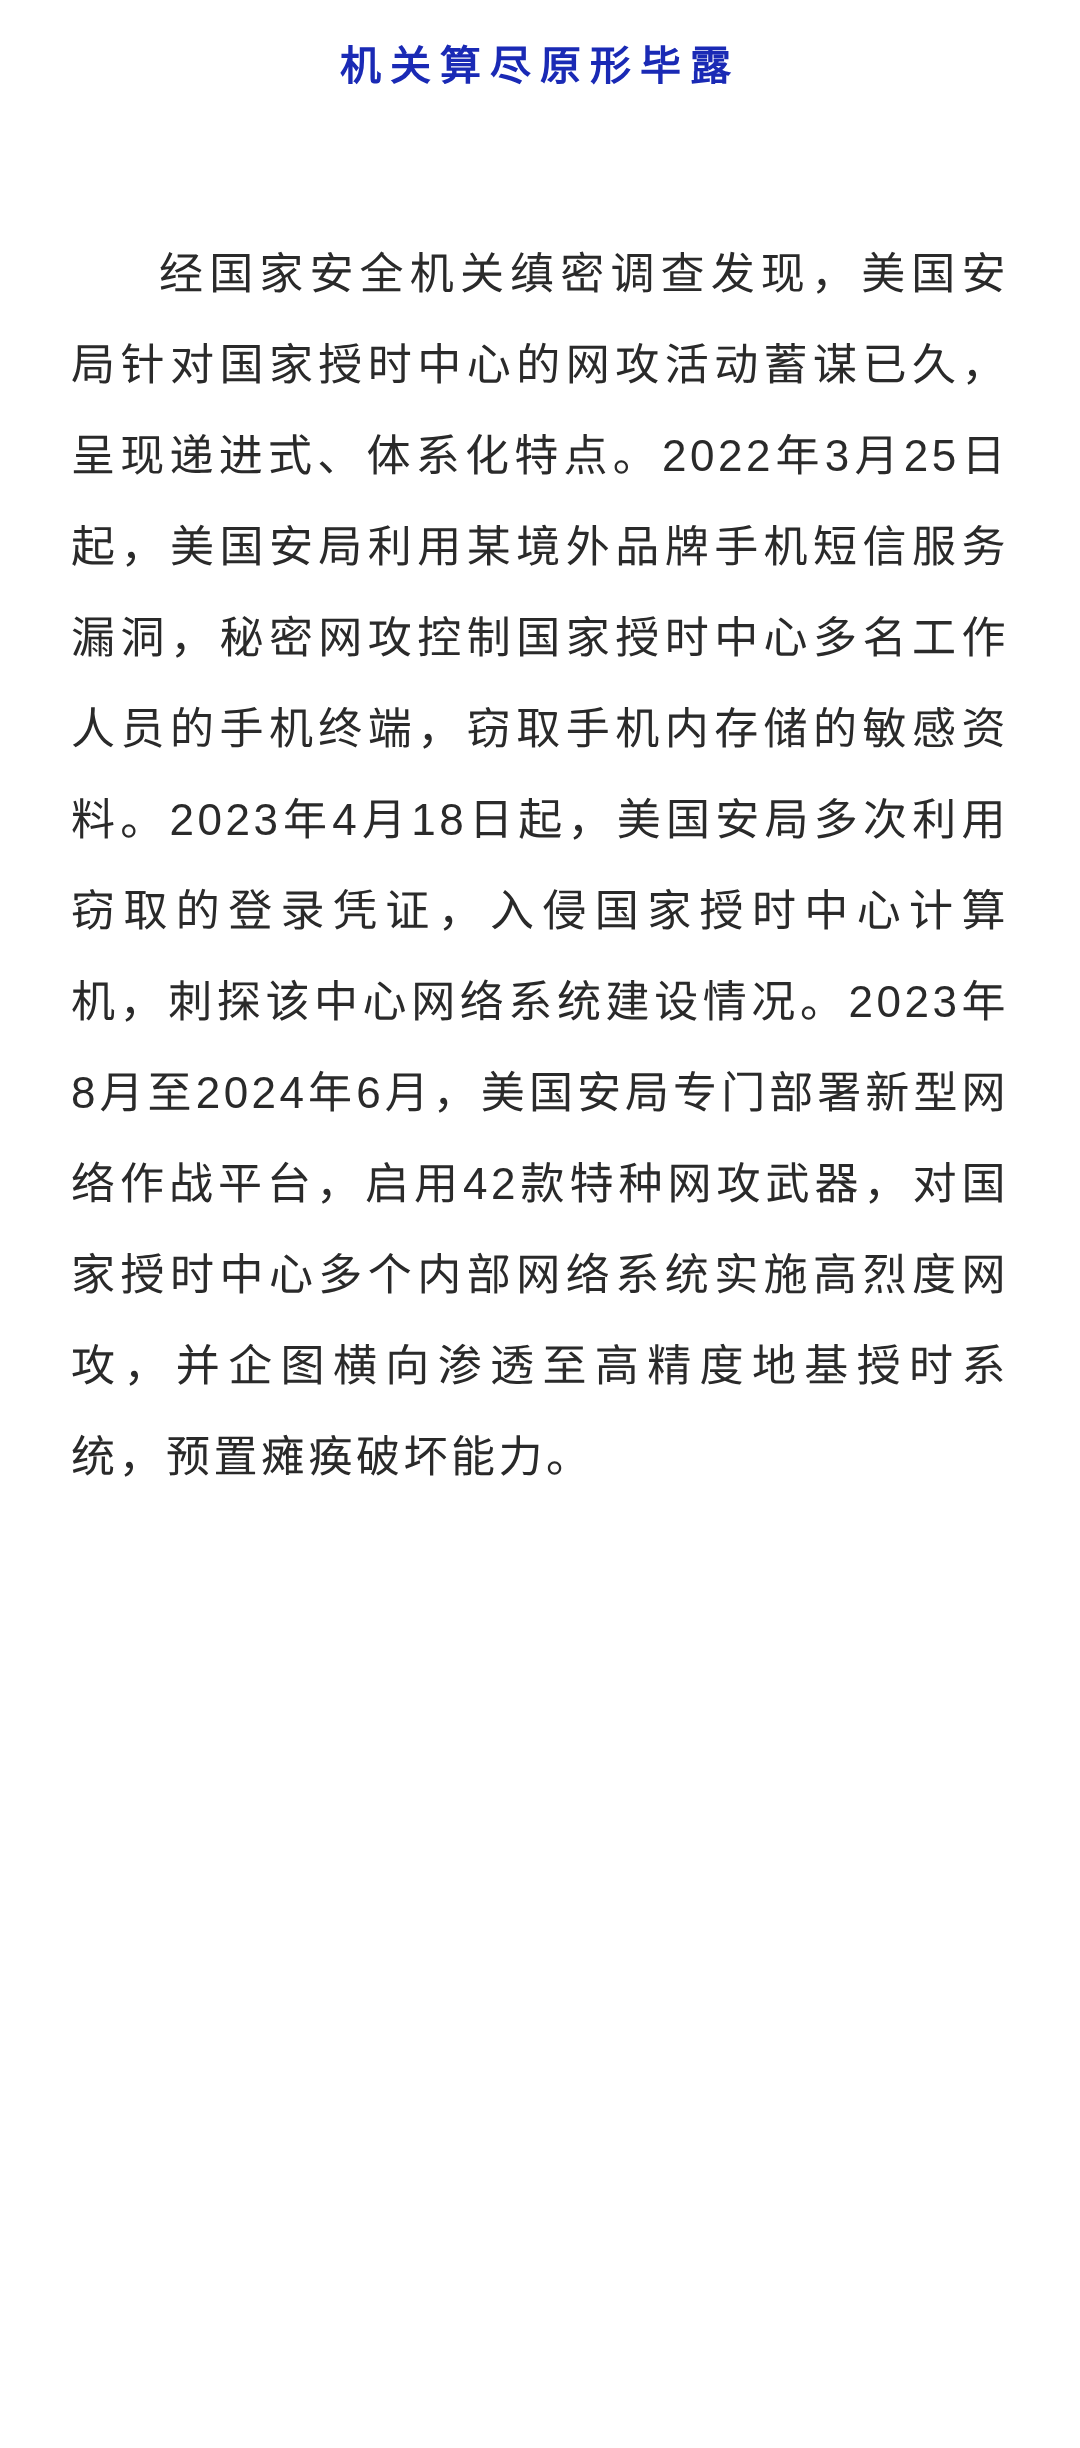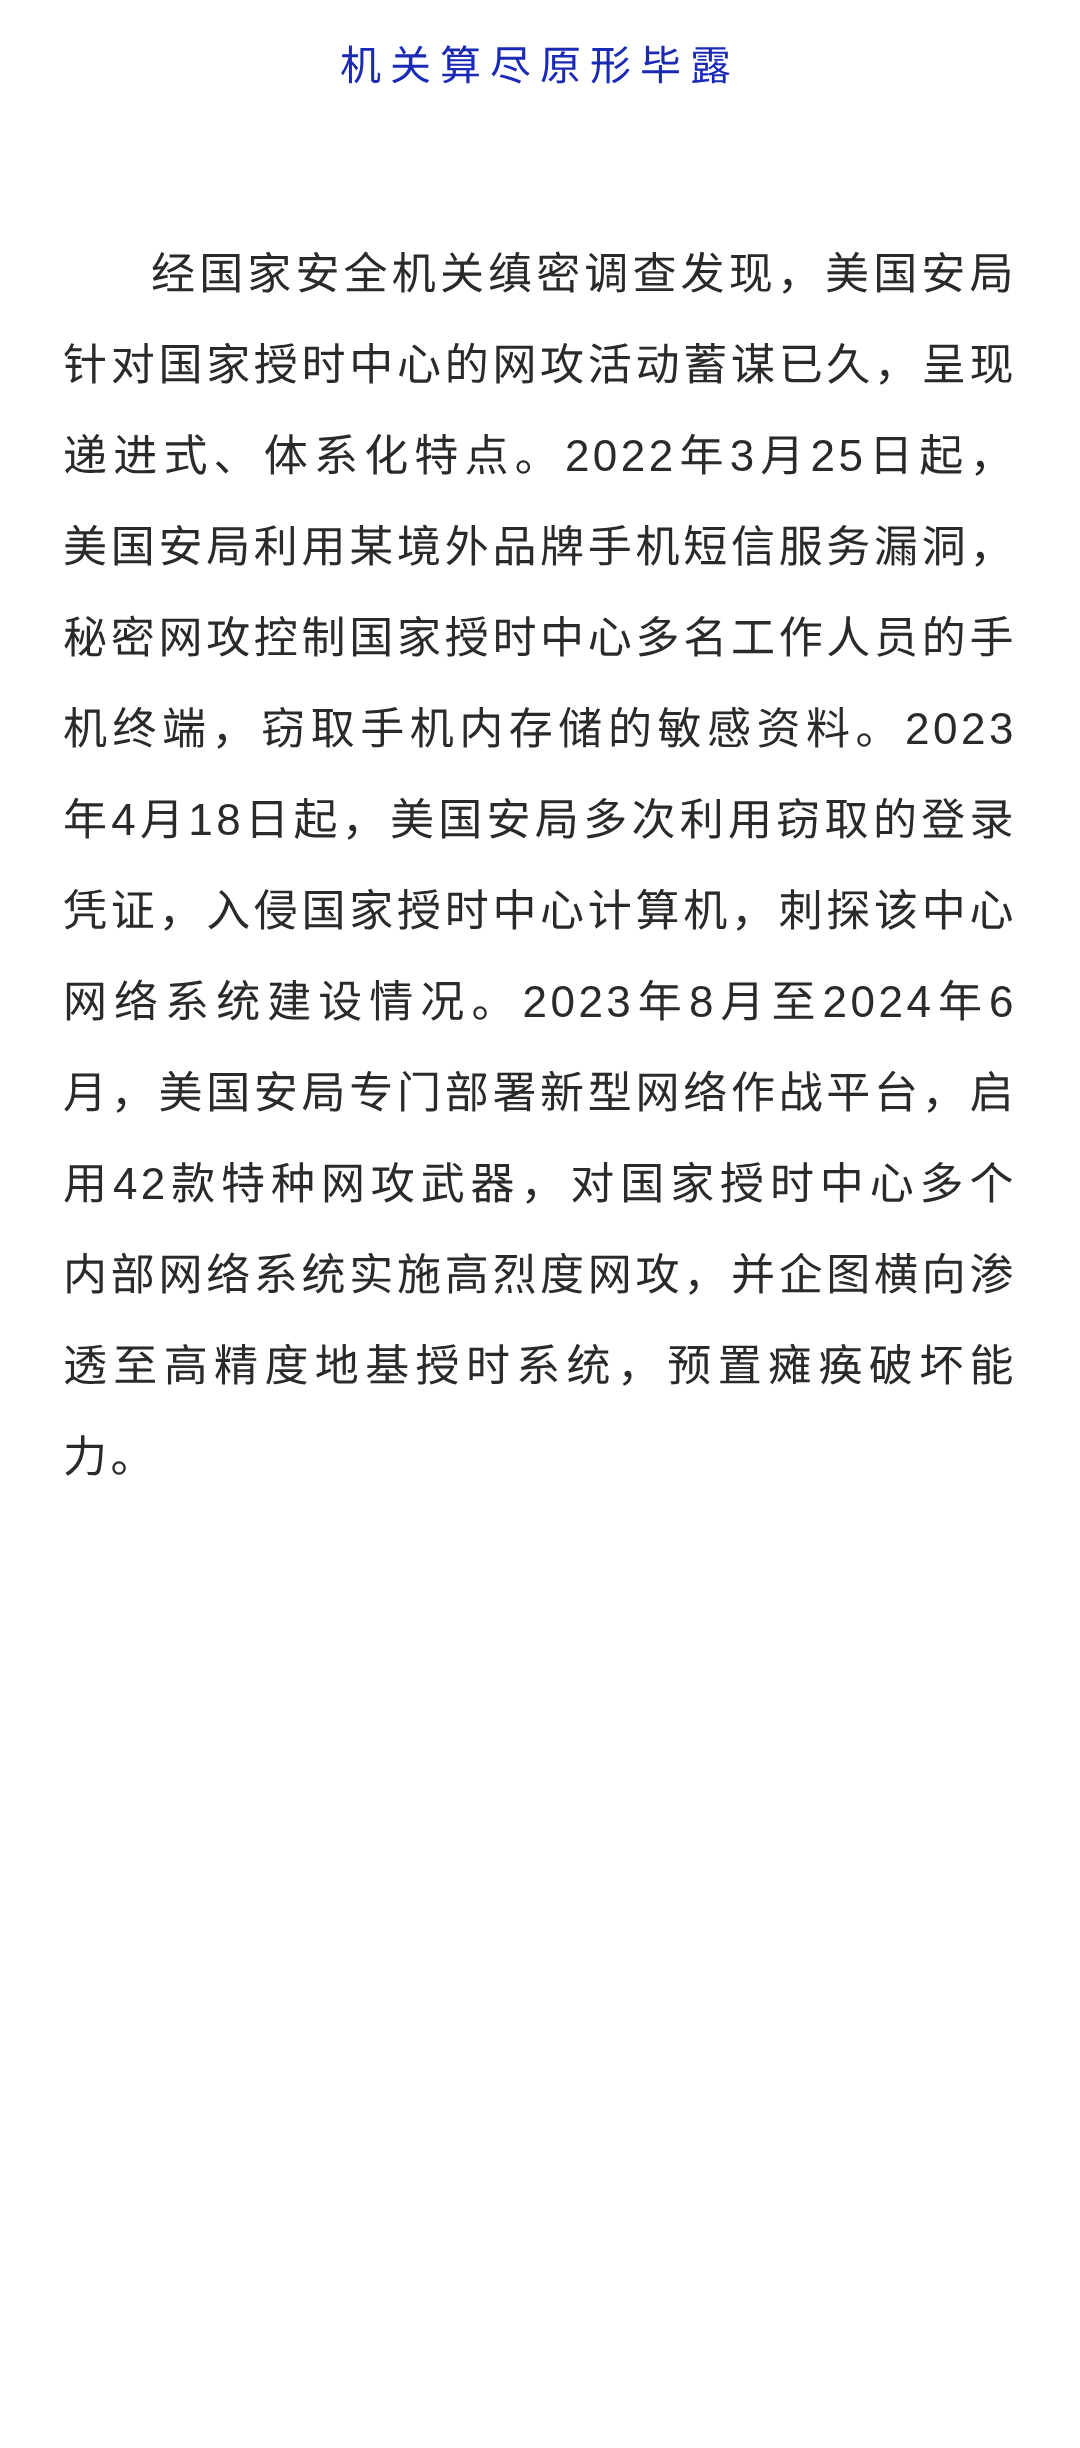--- a/index.html
+++ b/index.html
@@ -17,30 +17,30 @@
     box-sizing: border-box;
     width: 1080px;
     min-height: 2448px;
     padding: 40px 55px 30px 55px;
     background: #ffffff;
   }
   .article-title {
     margin: 0;
     text-align: center;
     font-size: 41px;
-    font-weight: 400;
+    font-weight: 700;
     letter-spacing: 9px;
     line-height: 52px;
     color: #1a2ab5;
   }
   .article-body {
     margin-top: 136px;
   }
   .article-body p {
-    margin: 8px;
+    margin: 16px;
     color: #2a2a2a;
     font-size: 44px;
     line-height: 91px;
     letter-spacing: 3.5px;
     text-align: justify;
     text-justify: inter-ideograph;
     text-indent: 2em;
     word-break: break-all;
   }
   .article-body p + p {

